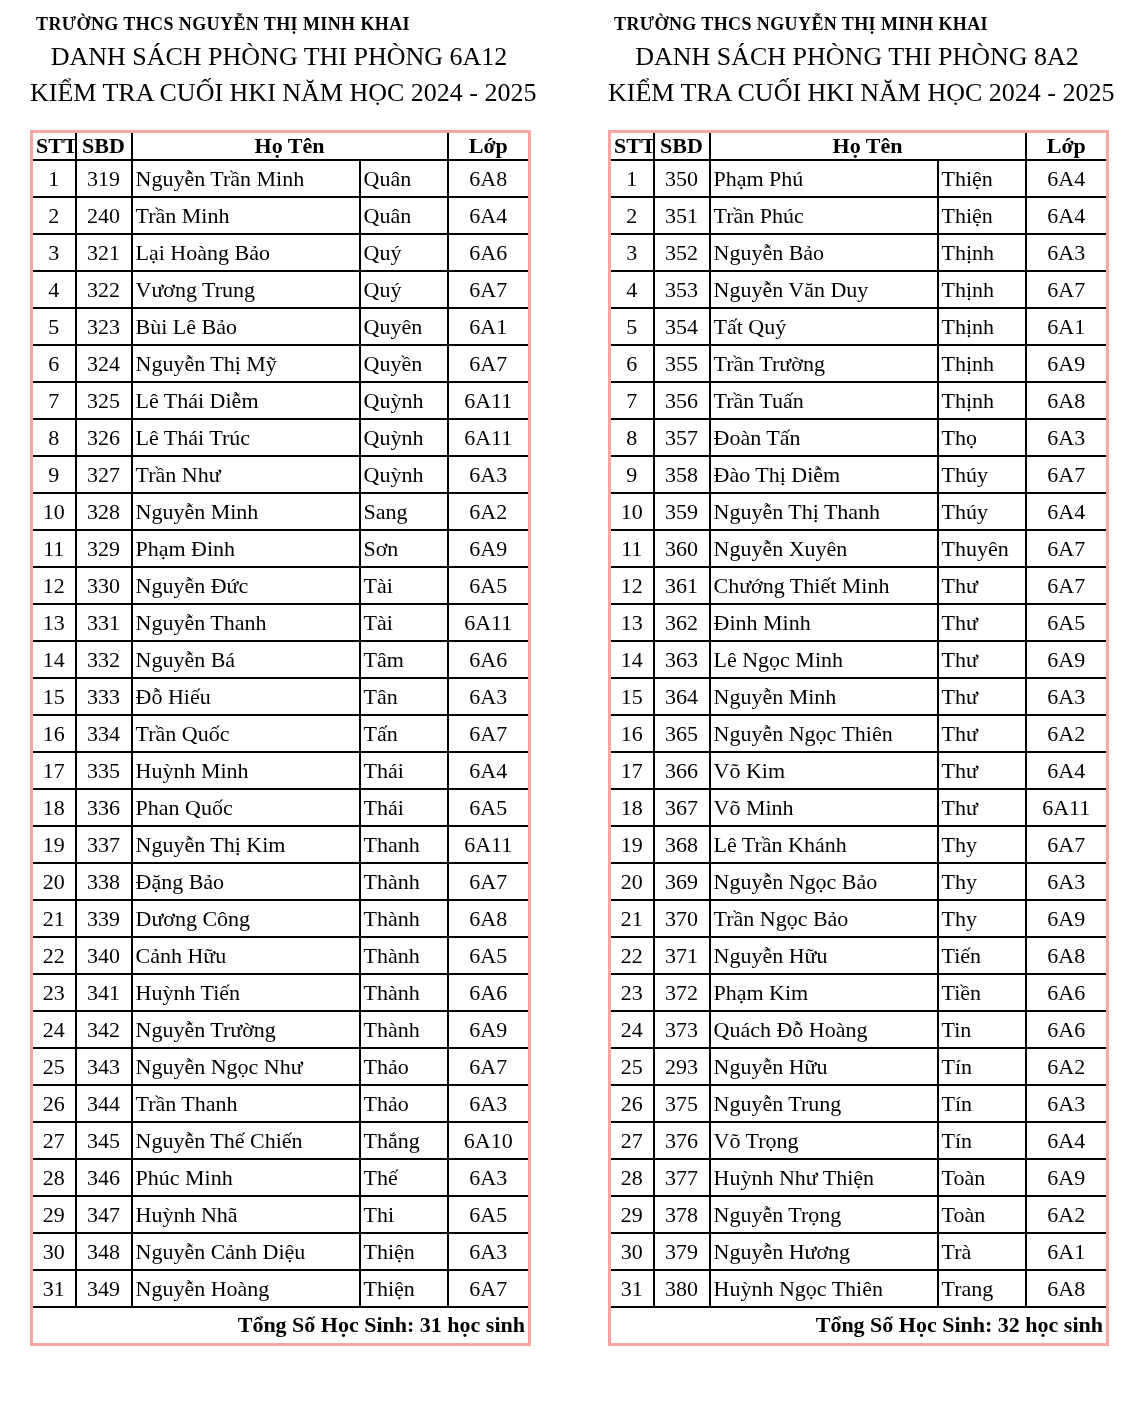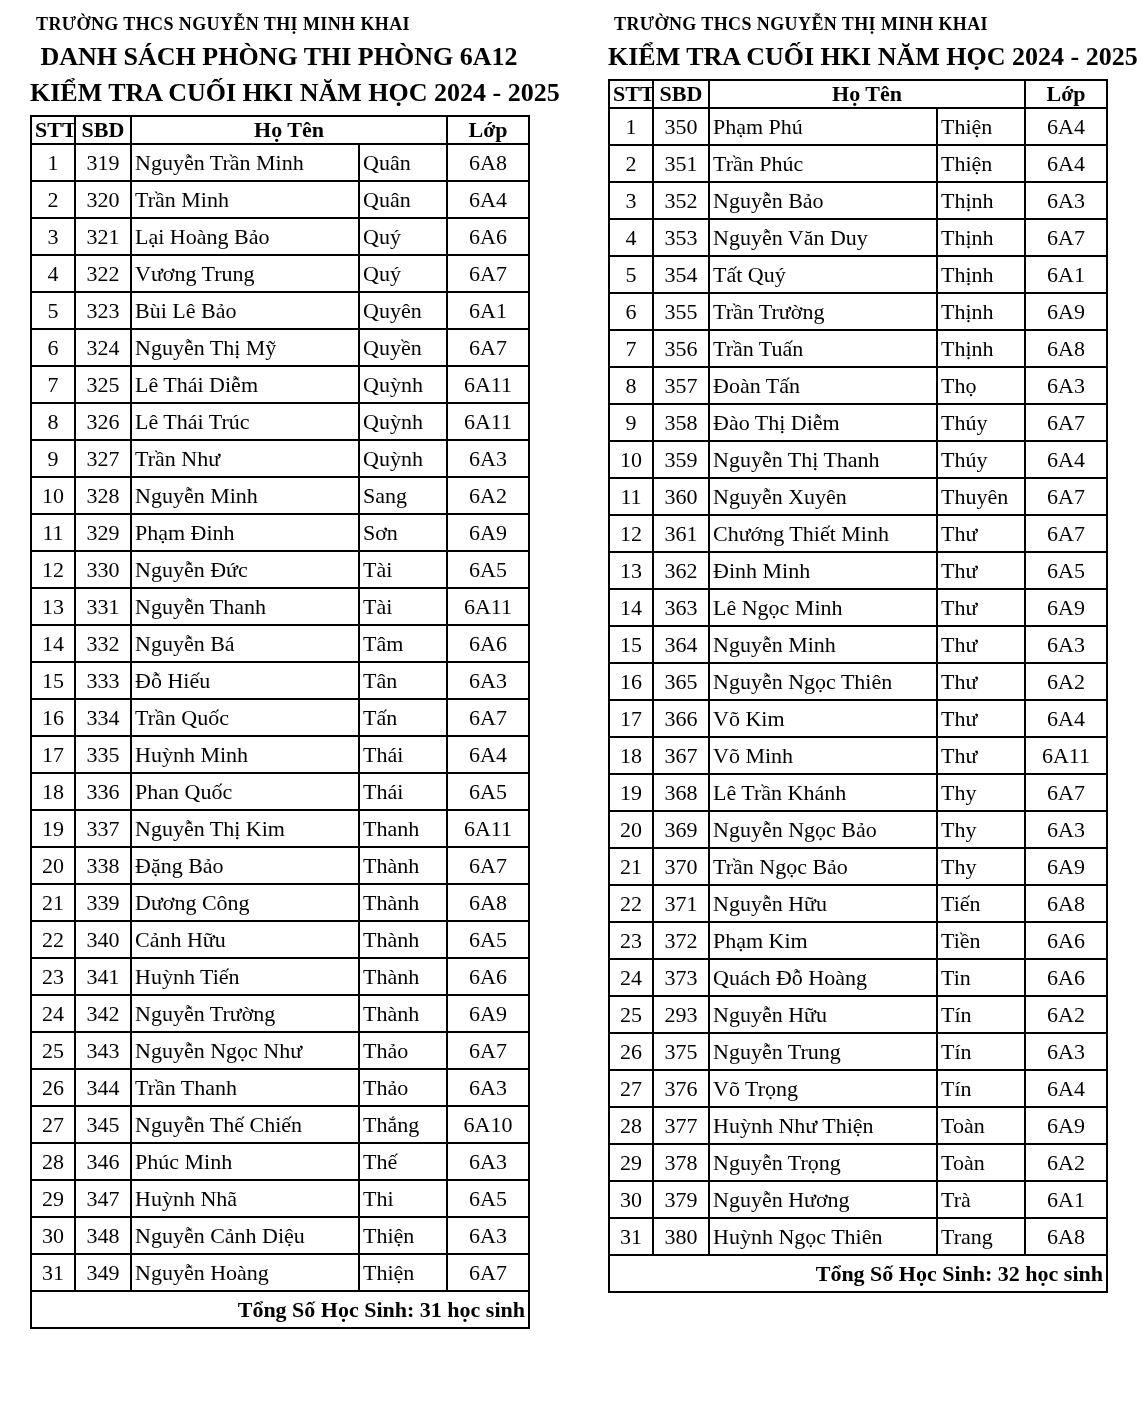--- a/index.html
+++ b/index.html
@@ -24,32 +24,32 @@
     flex: 0 0 498px;
   }
   .school {
     font-weight: bold;
     font-size: 18px;
     letter-spacing: 0.4px;
     margin: 2px 0 4px 6px;
     white-space: nowrap;
   }
   .title, .subtitle {
-    font-weight: bold;
+    font-weight: normal;
     font-size: 26px;
     text-align: center;
     line-height: 36px;
     white-space: nowrap;
   }
   table.roster {
     border-collapse: collapse;
     table-layout: fixed;
     width: 498px;
-    margin-top: 4px;
-    border: 1px solid #fca5a5;
+    margin-top: 19px;
+    border: 3px solid #fca5a5;
   }
   table.roster th, table.roster td {
     border: 2px solid #000;
     padding: 0 3px;
     overflow: hidden;
     white-space: nowrap;
     box-sizing: border-box;
   }
   table.roster th {
     font-size: 22px;
@@ -98,21 +98,21 @@
       <tbody>
           <tr>
             <td class="c-stt">1</td>
             <td class="c-sbd">319</td>
             <td class="c-ho">Nguyễn Trần Minh</td>
             <td class="c-ten">Quân</td>
             <td class="c-lop">6A8</td>
           </tr>
           <tr>
             <td class="c-stt">2</td>
-            <td class="c-sbd">320</td>
+            <td class="c-sbd">240</td>
             <td class="c-ho">Trần Minh</td>
             <td class="c-ten">Quân</td>
             <td class="c-lop">6A4</td>
           </tr>
           <tr>
             <td class="c-stt">3</td>
             <td class="c-sbd">321</td>
             <td class="c-ho">Lại Hoàng Bảo</td>
             <td class="c-ten">Quý</td>
             <td class="c-lop">6A6</td>
@@ -317,20 +317,21 @@
       <tfoot>
         <tr>
           <td colspan="5">Tổng Số Học Sinh: 31 học sinh</td>
         </tr>
       </tfoot>
     </table>
   </div>
 
   <div class="panel">
     <div class="school">TRƯỜNG THCS NGUYỄN THỊ MINH KHAI</div>
+    <div class="title">DANH SÁCH PHÒNG THI PHÒNG 8A2</div>
     <div class="subtitle">KIỂM TRA CUỐI HKI NĂM HỌC 2024 - 2025</div>
     <table class="roster">
       <colgroup>
         <col style="width:44px">
           <col style="width:56px">
           <col style="width:228px">
           <col style="width:88px">
           <col style="width:82px">
       </colgroup>
       <thead>

